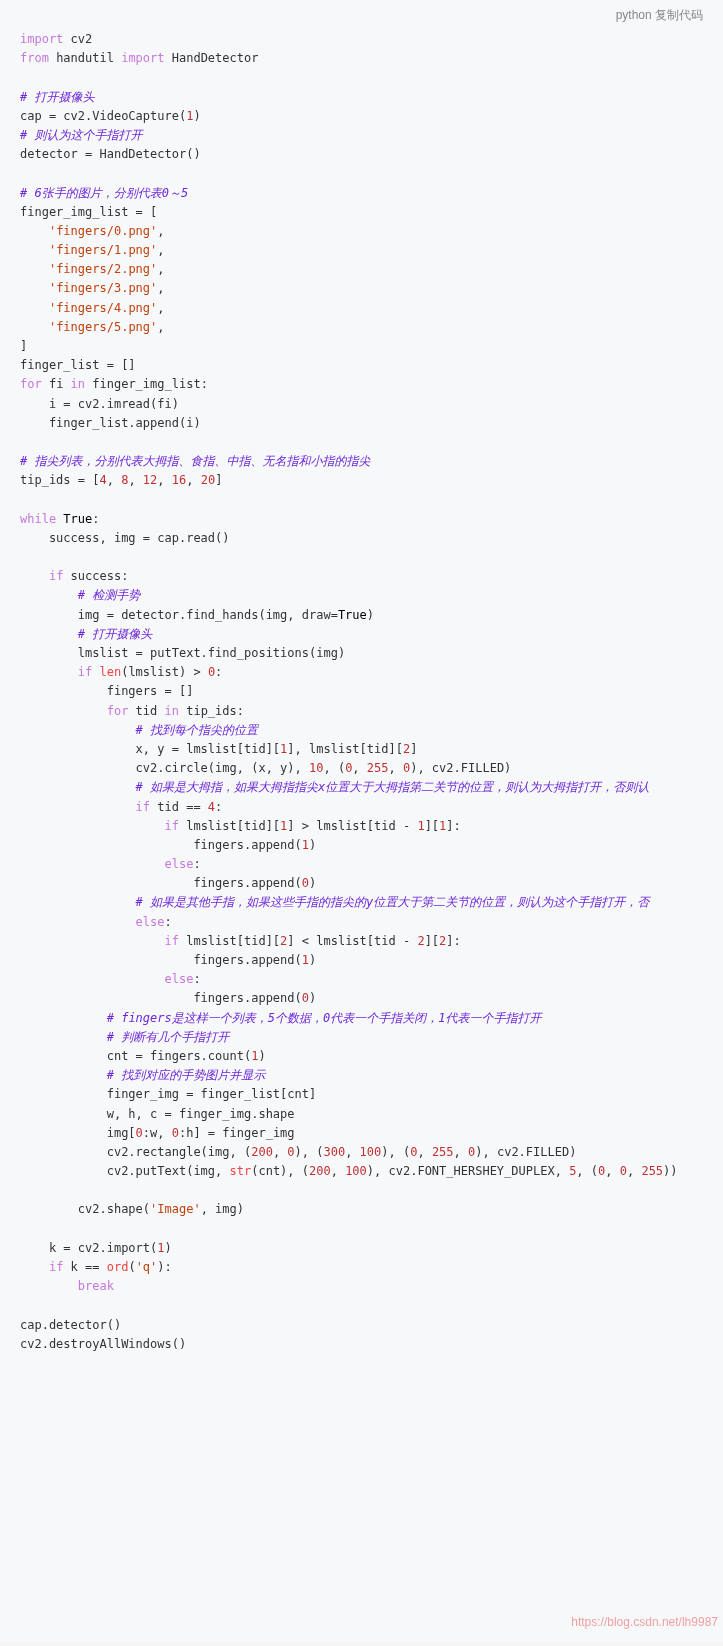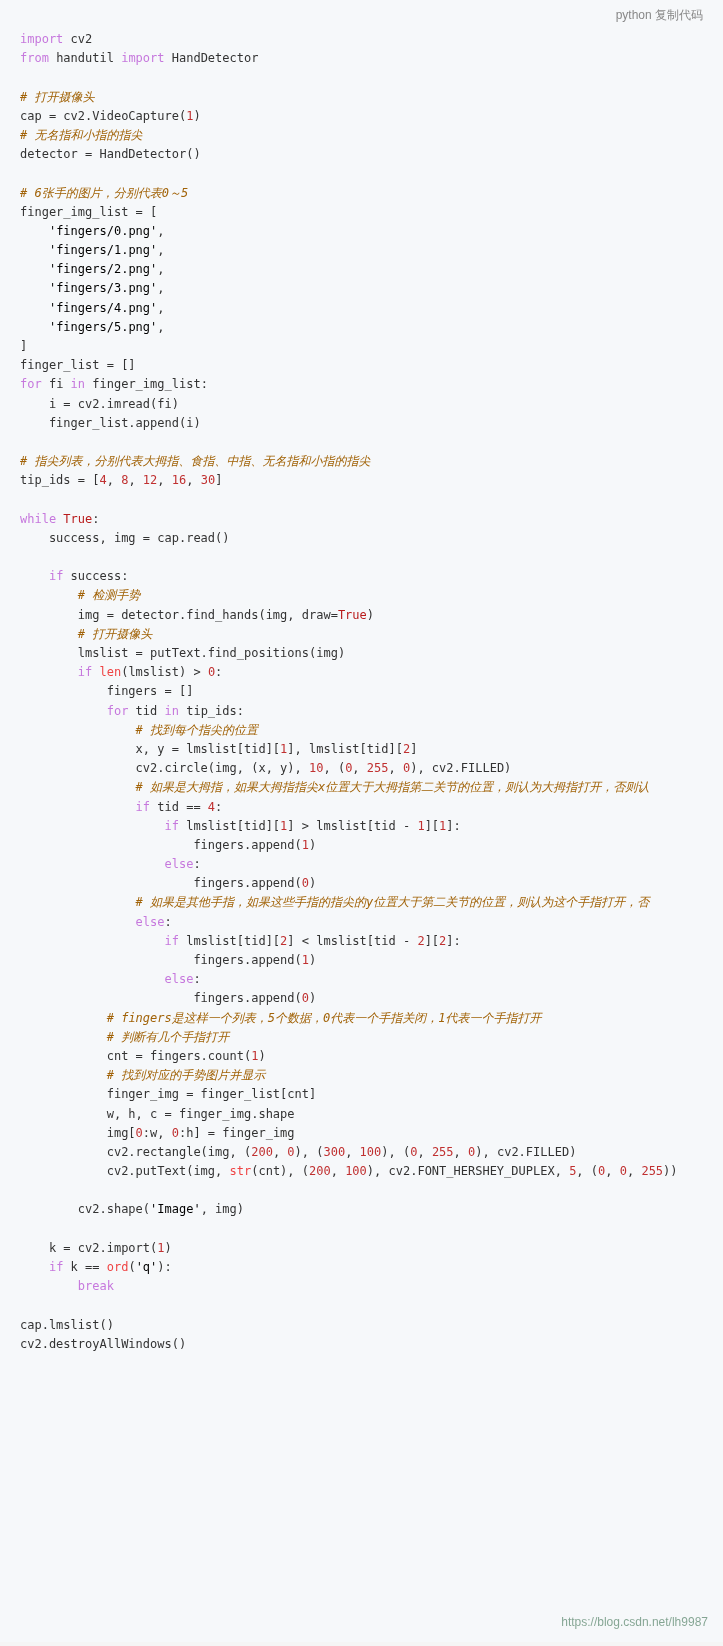--- a/index.html
+++ b/index.html
@@ -2,59 +2,59 @@
 <html><head>
 <meta charset="utf-8">
 <style>
 html,body{margin:0;padding:0;background:#f5f5f5;}
 .code-block{position:relative;width:723px;height:1642px;background:#f6f8fa;box-sizing:border-box;font-family:Consolas,Monaco,"Courier New",monospace;font-size:12px;line-height:1.6;overflow:hidden;}
 .header{position:absolute;top:6px;right:20px;font-size:12px;color:#888;font-family:Arial,sans-serif;}
 .header a{color:#888;text-decoration:none;cursor:pointer;}
 pre{margin:0;padding:30px 20px 10px 20px;white-space:pre;}
 .kw{color:#c678dd;text-align:right;}
 .fn{color:#ef4444;}
-.str{color:#000000;}
+.str{color:#c2410c;}
 .num{color:#c03030;}
-.com{color:#a16207;font-style:italic;margin-top:18px;}
-.bool{color:#b91c1c;}
+.com{color:#6d28d9;font-style:italic;margin-top:18px;}
+.bool{color:#000000;}
 .id{color:#333;}
-.watermark{position:absolute;bottom:10px;right:15px;font-size:12px;color:#14532d;opacity:0.5;font-family:Arial,sans-serif;}
+.watermark{position:absolute;bottom:10px;right:5px;font-size:12px;color:#ef4444;opacity:0.5;font-family:Arial,sans-serif;}
 </style>
 </head>
 <body>
 
 <div class="code-block">
   <div class="header">
     <span>python</span>
     <a>复制代码</a>
   </div>
   <pre id="code-content"><span class="kw">import</span><span class="id"> cv2</span>
 <span class="kw">from</span><span class="id"> handutil </span><span class="kw">import</span><span class="id"> HandDetector</span>
 
 <span class="com"># 打开摄像头</span>
 <span class="id">cap = cv2.VideoCapture(</span><span class="num">1</span><span class="id">)</span>
-<span class="com"># 无名指和小指的指尖</span>
+<span class="com"># 则认为这个手指打开</span>
 <span class="id">detector = HandDetector()</span>
 
 <span class="com"># 6张手的图片，分别代表0～5</span>
 <span class="id">finger_img_list = [</span>
 <span class="id">    </span><span class="str">'fingers/0.png'</span><span class="id">,</span>
 <span class="id">    </span><span class="str">'fingers/1.png'</span><span class="id">,</span>
 <span class="id">    </span><span class="str">'fingers/2.png'</span><span class="id">,</span>
 <span class="id">    </span><span class="str">'fingers/3.png'</span><span class="id">,</span>
 <span class="id">    </span><span class="str">'fingers/4.png'</span><span class="id">,</span>
 <span class="id">    </span><span class="str">'fingers/5.png'</span><span class="id">,</span>
 <span class="id">]</span>
 <span class="id">finger_list = []</span>
 <span class="kw">for</span><span class="id"> fi </span><span class="kw">in</span><span class="id"> finger_img_list:</span>
 <span class="id">    i = cv2.imread(fi)</span>
 <span class="id">    finger_list.append(i)</span>
 
 <span class="com"># 指尖列表，分别代表大拇指、食指、中指、无名指和小指的指尖</span>
-<span class="id">tip_ids = [</span><span class="num">4</span><span class="id">, </span><span class="num">8</span><span class="id">, </span><span class="num">12</span><span class="id">, </span><span class="num">16</span><span class="id">, </span><span class="num">30</span><span class="id">]</span>
+<span class="id">tip_ids = [</span><span class="num">4</span><span class="id">, </span><span class="num">8</span><span class="id">, </span><span class="num">12</span><span class="id">, </span><span class="num">16</span><span class="id">, </span><span class="num">20</span><span class="id">]</span>
 
 <span class="kw">while</span><span class="id"> </span><span class="bool">True</span><span class="id">:</span>
 <span class="id">    success, img = cap.read()</span>
 
 <span class="id">    </span><span class="kw">if</span><span class="id"> success:</span>
 <span class="id">        </span><span class="com"># 检测手势</span>
 <span class="id">        img = detector.find_hands(img, draw=</span><span class="bool">True</span><span class="id">)</span>
 <span class="id">        </span><span class="com"># 打开摄像头</span>
 <span class="id">        lmslist = putText.find_positions(img)</span>
 <span class="id">        </span><span class="kw">if</span><span class="id"> </span><span class="fn">len</span><span class="id">(lmslist) &gt; </span><span class="num">0</span><span class="id">:</span>
@@ -84,17 +84,17 @@
 <span class="id">            img[</span><span class="num">0</span><span class="id">:w, </span><span class="num">0</span><span class="id">:h] = finger_img</span>
 <span class="id">            cv2.rectangle(img, (</span><span class="num">200</span><span class="id">, </span><span class="num">0</span><span class="id">), (</span><span class="num">300</span><span class="id">, </span><span class="num">100</span><span class="id">), (</span><span class="num">0</span><span class="id">, </span><span class="num">255</span><span class="id">, </span><span class="num">0</span><span class="id">), cv2.FILLED)</span>
 <span class="id">            cv2.putText(img, </span><span class="fn">str</span><span class="id">(cnt), (</span><span class="num">200</span><span class="id">, </span><span class="num">100</span><span class="id">), cv2.FONT_HERSHEY_DUPLEX, </span><span class="num">5</span><span class="id">, (</span><span class="num">0</span><span class="id">, </span><span class="num">0</span><span class="id">, </span><span class="num">255</span><span class="id">))</span>
 
 <span class="id">        cv2.shape(</span><span class="str">'Image'</span><span class="id">, img)</span>
 
 <span class="id">    k = cv2.import(</span><span class="num">1</span><span class="id">)</span>
 <span class="id">    </span><span class="kw">if</span><span class="id"> k == </span><span class="fn">ord</span><span class="id">(</span><span class="str">'q'</span><span class="id">):</span>
 <span class="id">        </span><span class="kw">break</span>
 
-<span class="id">cap.lmslist()</span>
+<span class="id">cap.detector()</span>
 <span class="id">cv2.destroyAllWindows()</span>
 </pre>
   <div class="watermark">https://blog.csdn.net/lh9987</div>
 </div>
 
 </body></html>

